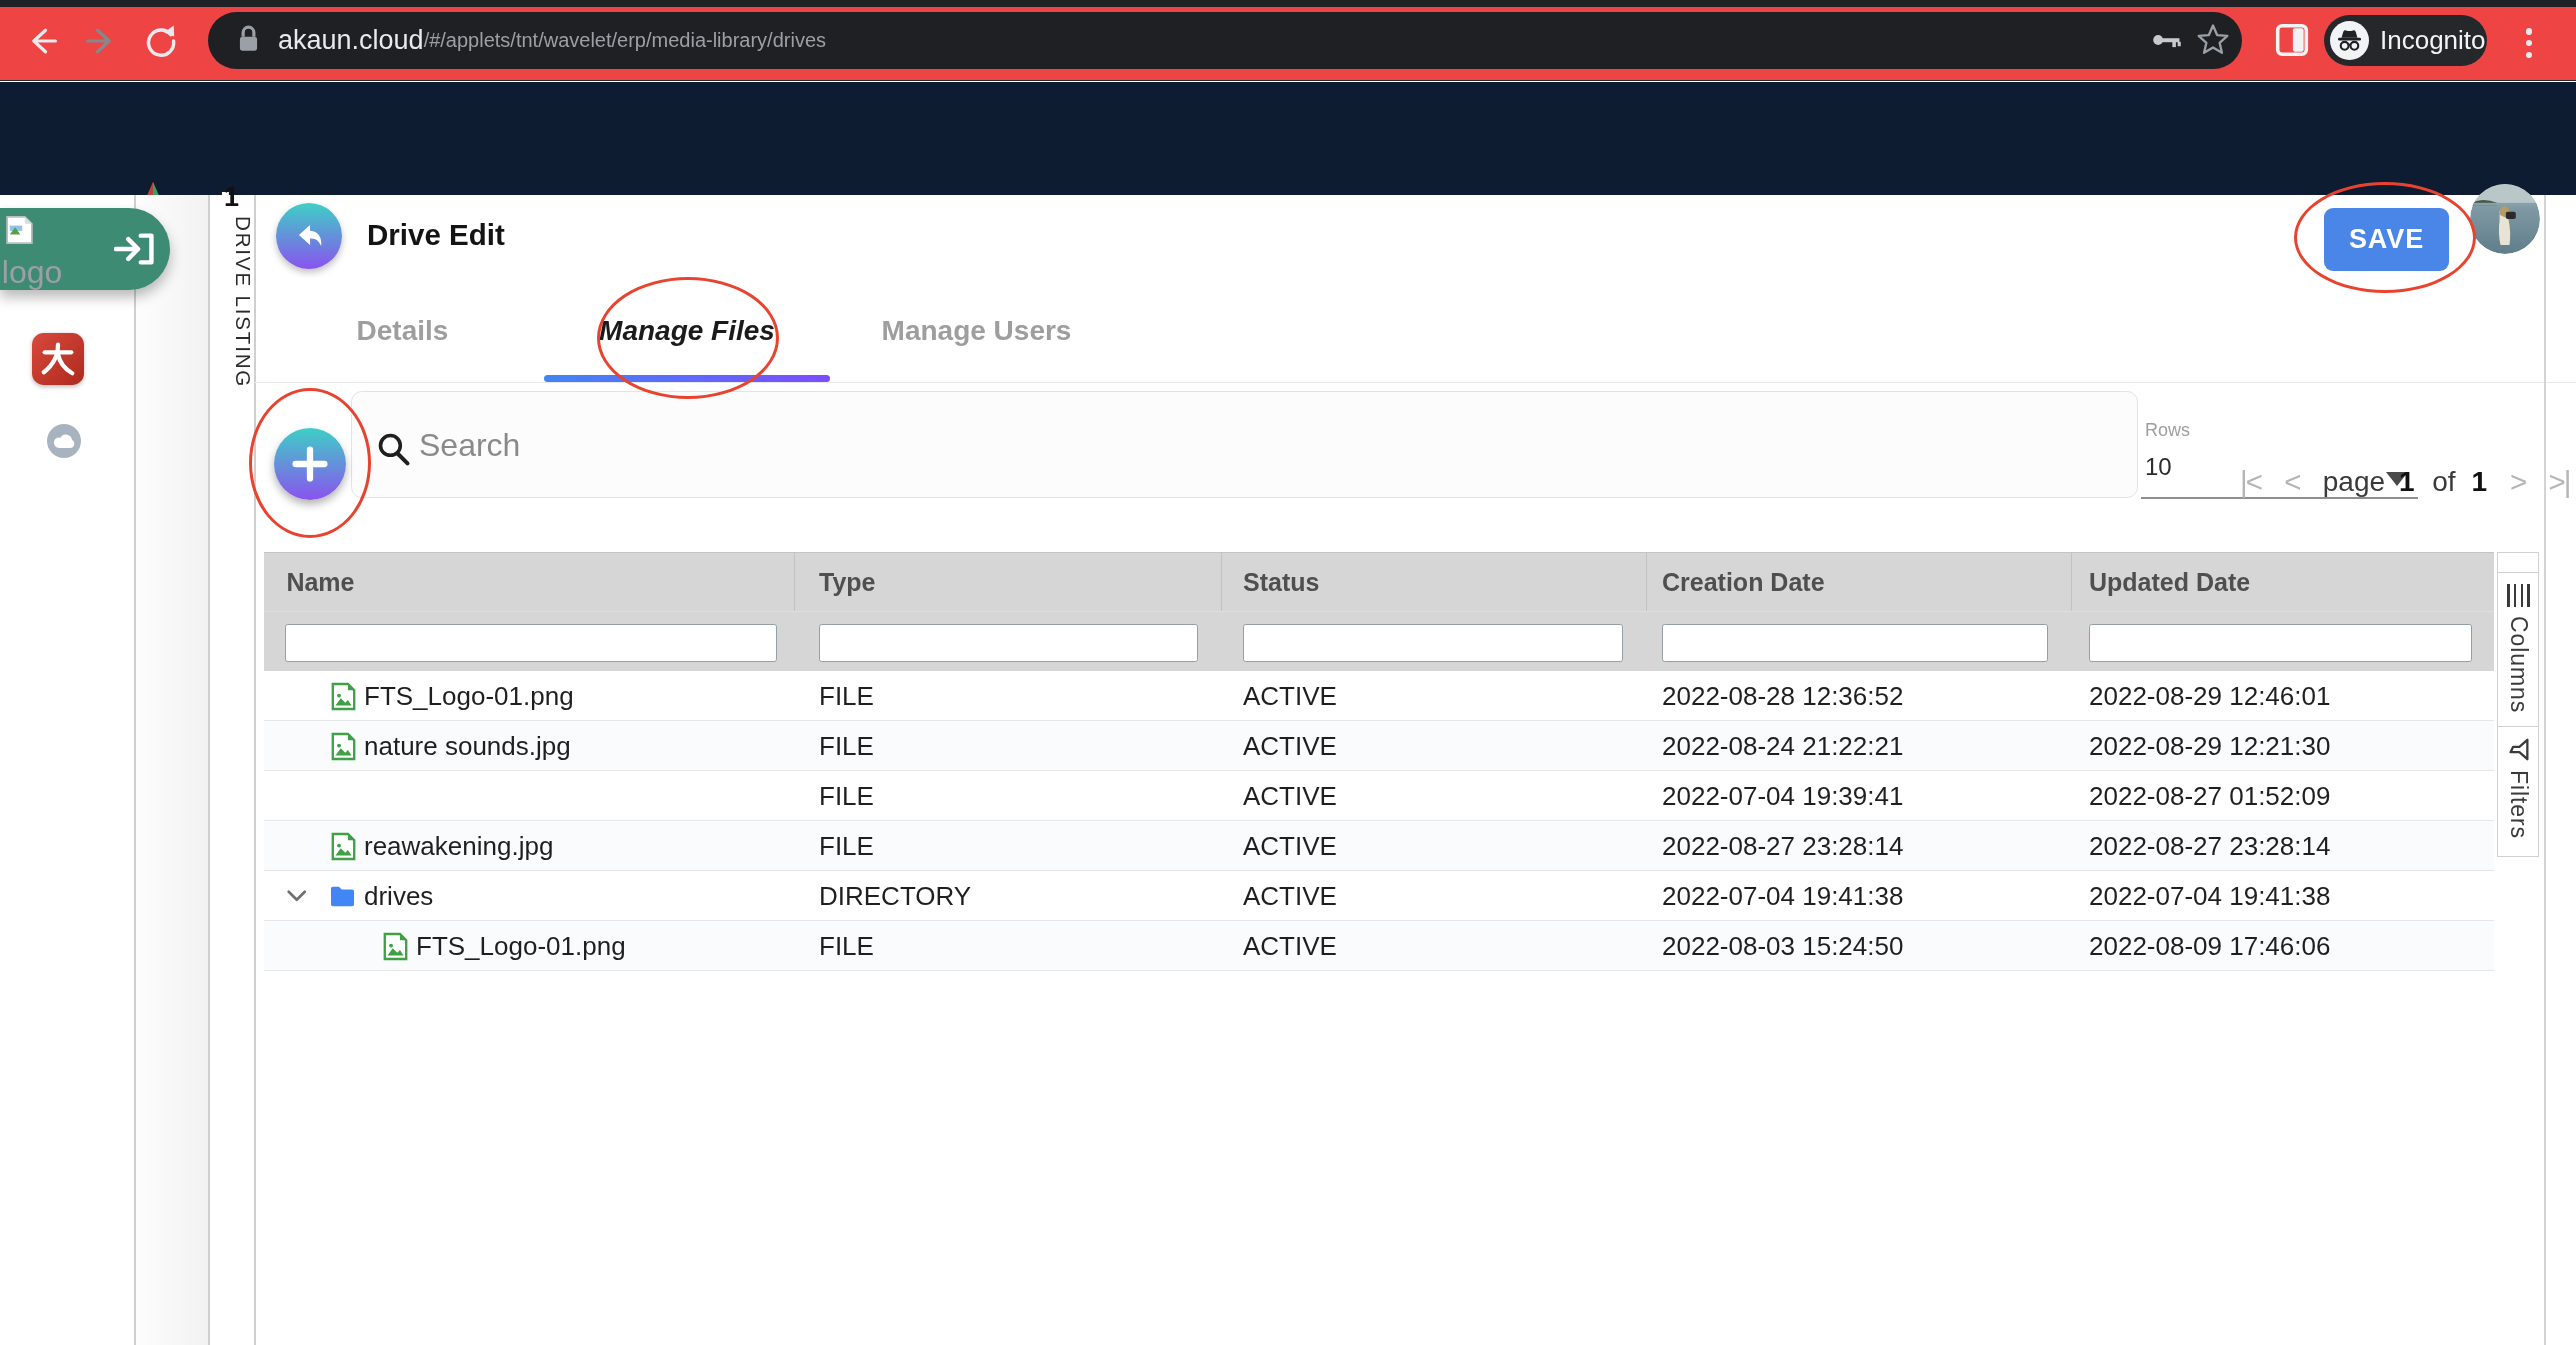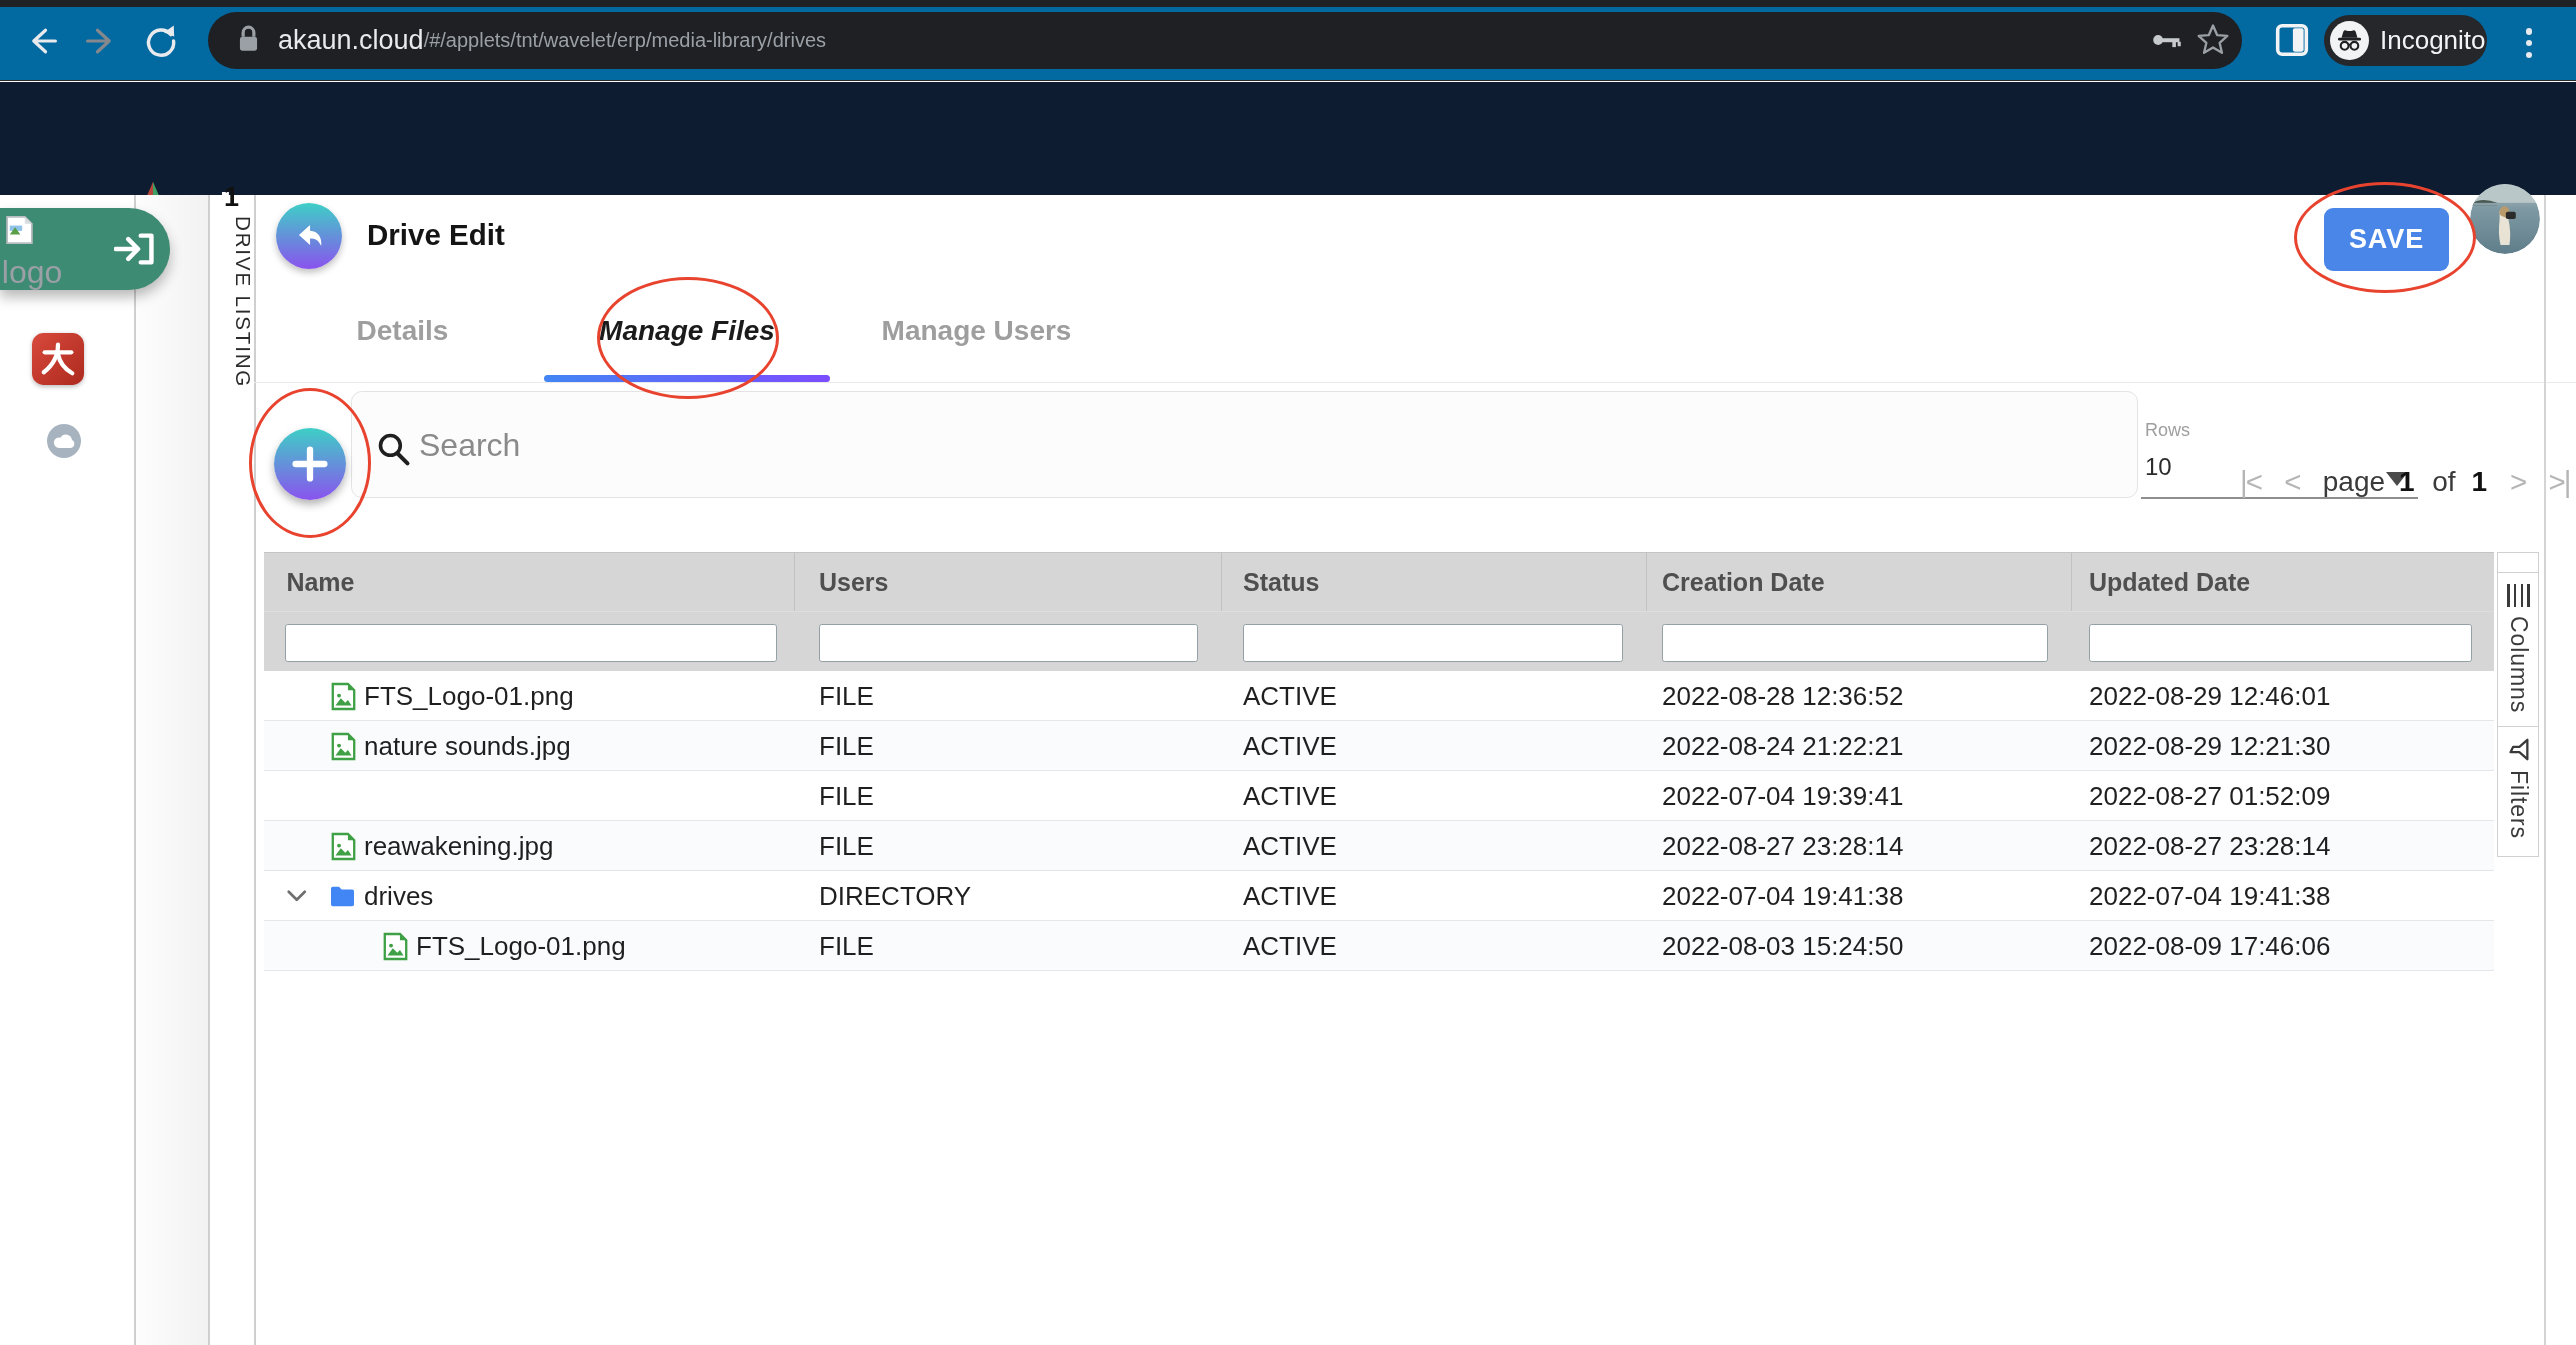--- a/index.html
+++ b/index.html
@@ -2,21 +2,21 @@
 <html style="font-size:14.3px"><head>
 <meta charset="utf-8">
 <title>Drive Edit</title>
 <style>
   * { margin:0; padding:0; box-sizing:border-box; }
   html,body { width:2576px; height:1345px; overflow:hidden; background:#fff;
     font-family:"Liberation Sans","DejaVu Sans",sans-serif; }
   .abs { position:absolute; }
 
   
-  .chrome { left:0; top:0; width:2576px; height:81px; background:#0369a1; border-bottom:1.8px solid #2a2b2e; }
+  .chrome { left:0; top:0; width:2576px; height:81px; background:#ef4444; border-bottom:1.8px solid #2a2b2e; }
   .tabstrip { left:0; top:0; width:2576px; height:7.2px; background:#202124; }
   .nav-ico { width:39px; height:39px; top:21.5px; display:flex; align-items:center; justify-content:center; cursor:pointer; }
   .urlbar { left:208px; top:11.6px; width:2034px; height:57px; border-radius:29px; background:#1f2023;
     display:flex; align-items:center; }
   .url-domain { color:#e8eaed; font-size:27px; }
   .url-path { color:#9aa0a6; font-size:20px; }
   .sidepanel-ico { left:2275px; top:23px; width:34px; height:34px; }
   .incog { left:2324px; top:15px; width:163px; height:51px; border-radius:26px; background:#26272b;
     display:flex; align-items:center; gap:10.7px; padding-left:6.3px; }
   .incog-circle { width:39px; height:39px; border-radius:50%; background:#f1f3f4; display:flex; align-items:center; justify-content:center; }
@@ -284,21 +284,21 @@
   <span>page</span>
   <span class="pg-num" style="margin-left:-9px;">1</span>
   <span style="margin-left:-5.4px;">of</span>
   <span class="pg-num" style="margin-left:-7.2px;">1</span>
   <span class="pg-ico">&gt;</span>
   <span class="pg-ico">&gt;|</span>
 </div>
 
 <div class="abs thead">
   <div class="th" style="left:22.4px;">Name</div>
-  <div class="th" style="left:555px;">Users</div>
+  <div class="th" style="left:555px;">Type</div>
   <div class="th" style="left:979px;">Status</div>
   <div class="th" style="left:1398px;">Creation Date</div>
   <div class="th" style="left:1825px;">Updated Date</div>
 </div>
 <div class="abs col-div" style="left:794px;"></div>
 <div class="abs col-div" style="left:1221px;"></div>
 <div class="abs col-div" style="left:1646px;"></div>
 <div class="abs col-div" style="left:2071px;"></div>
 
 <div class="abs tfilter">

